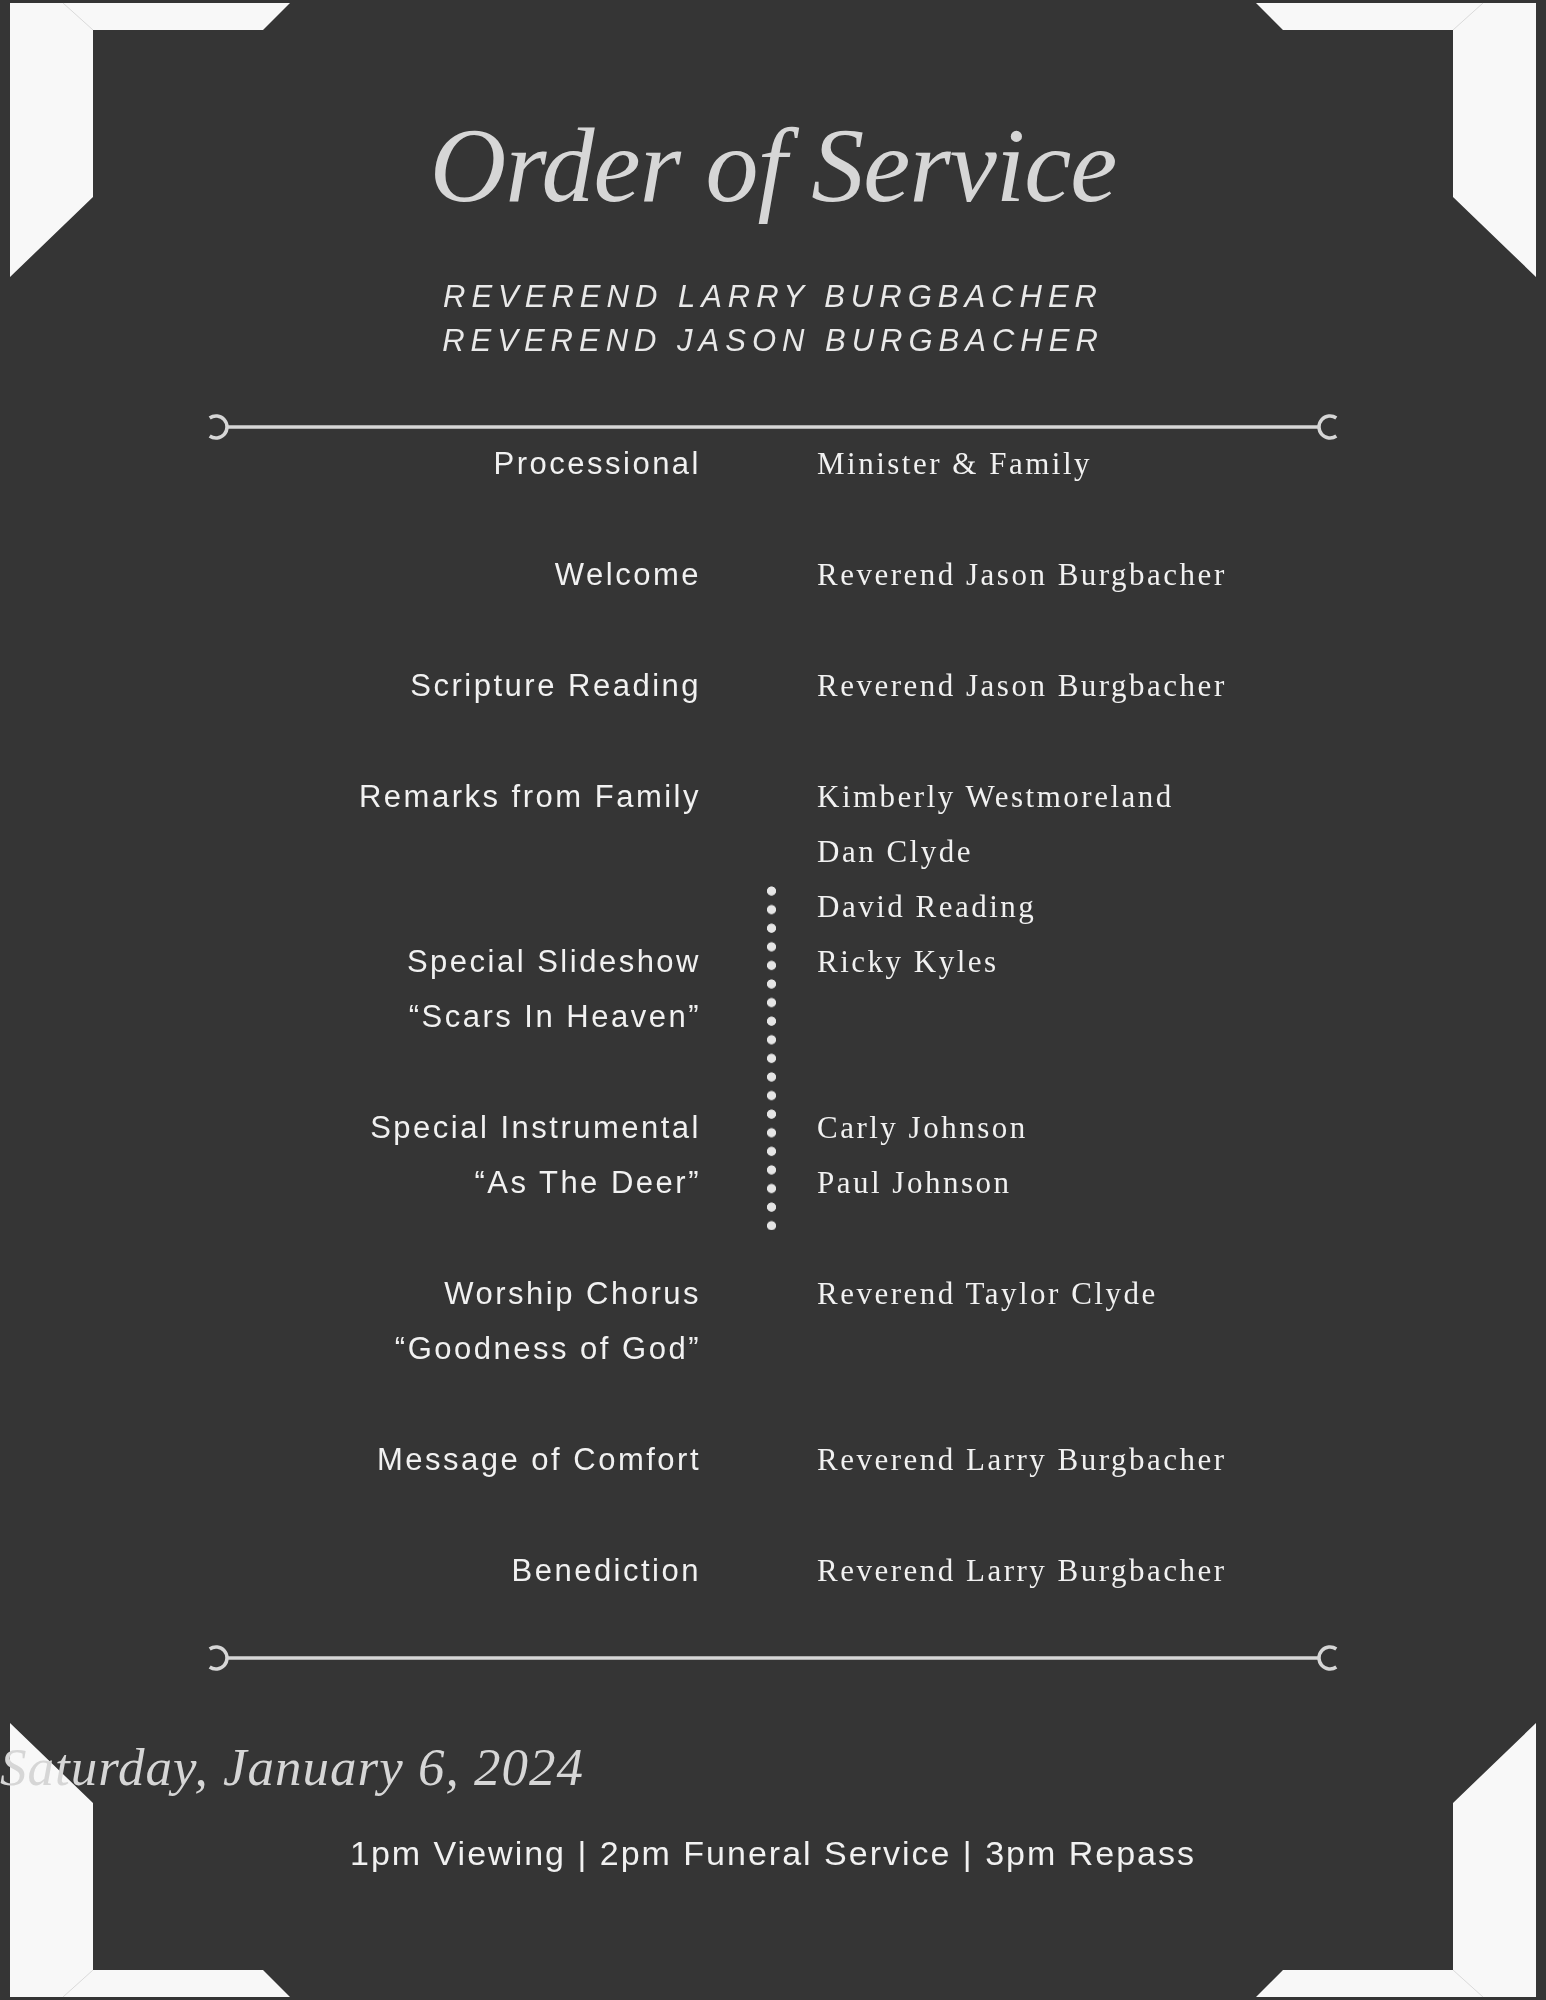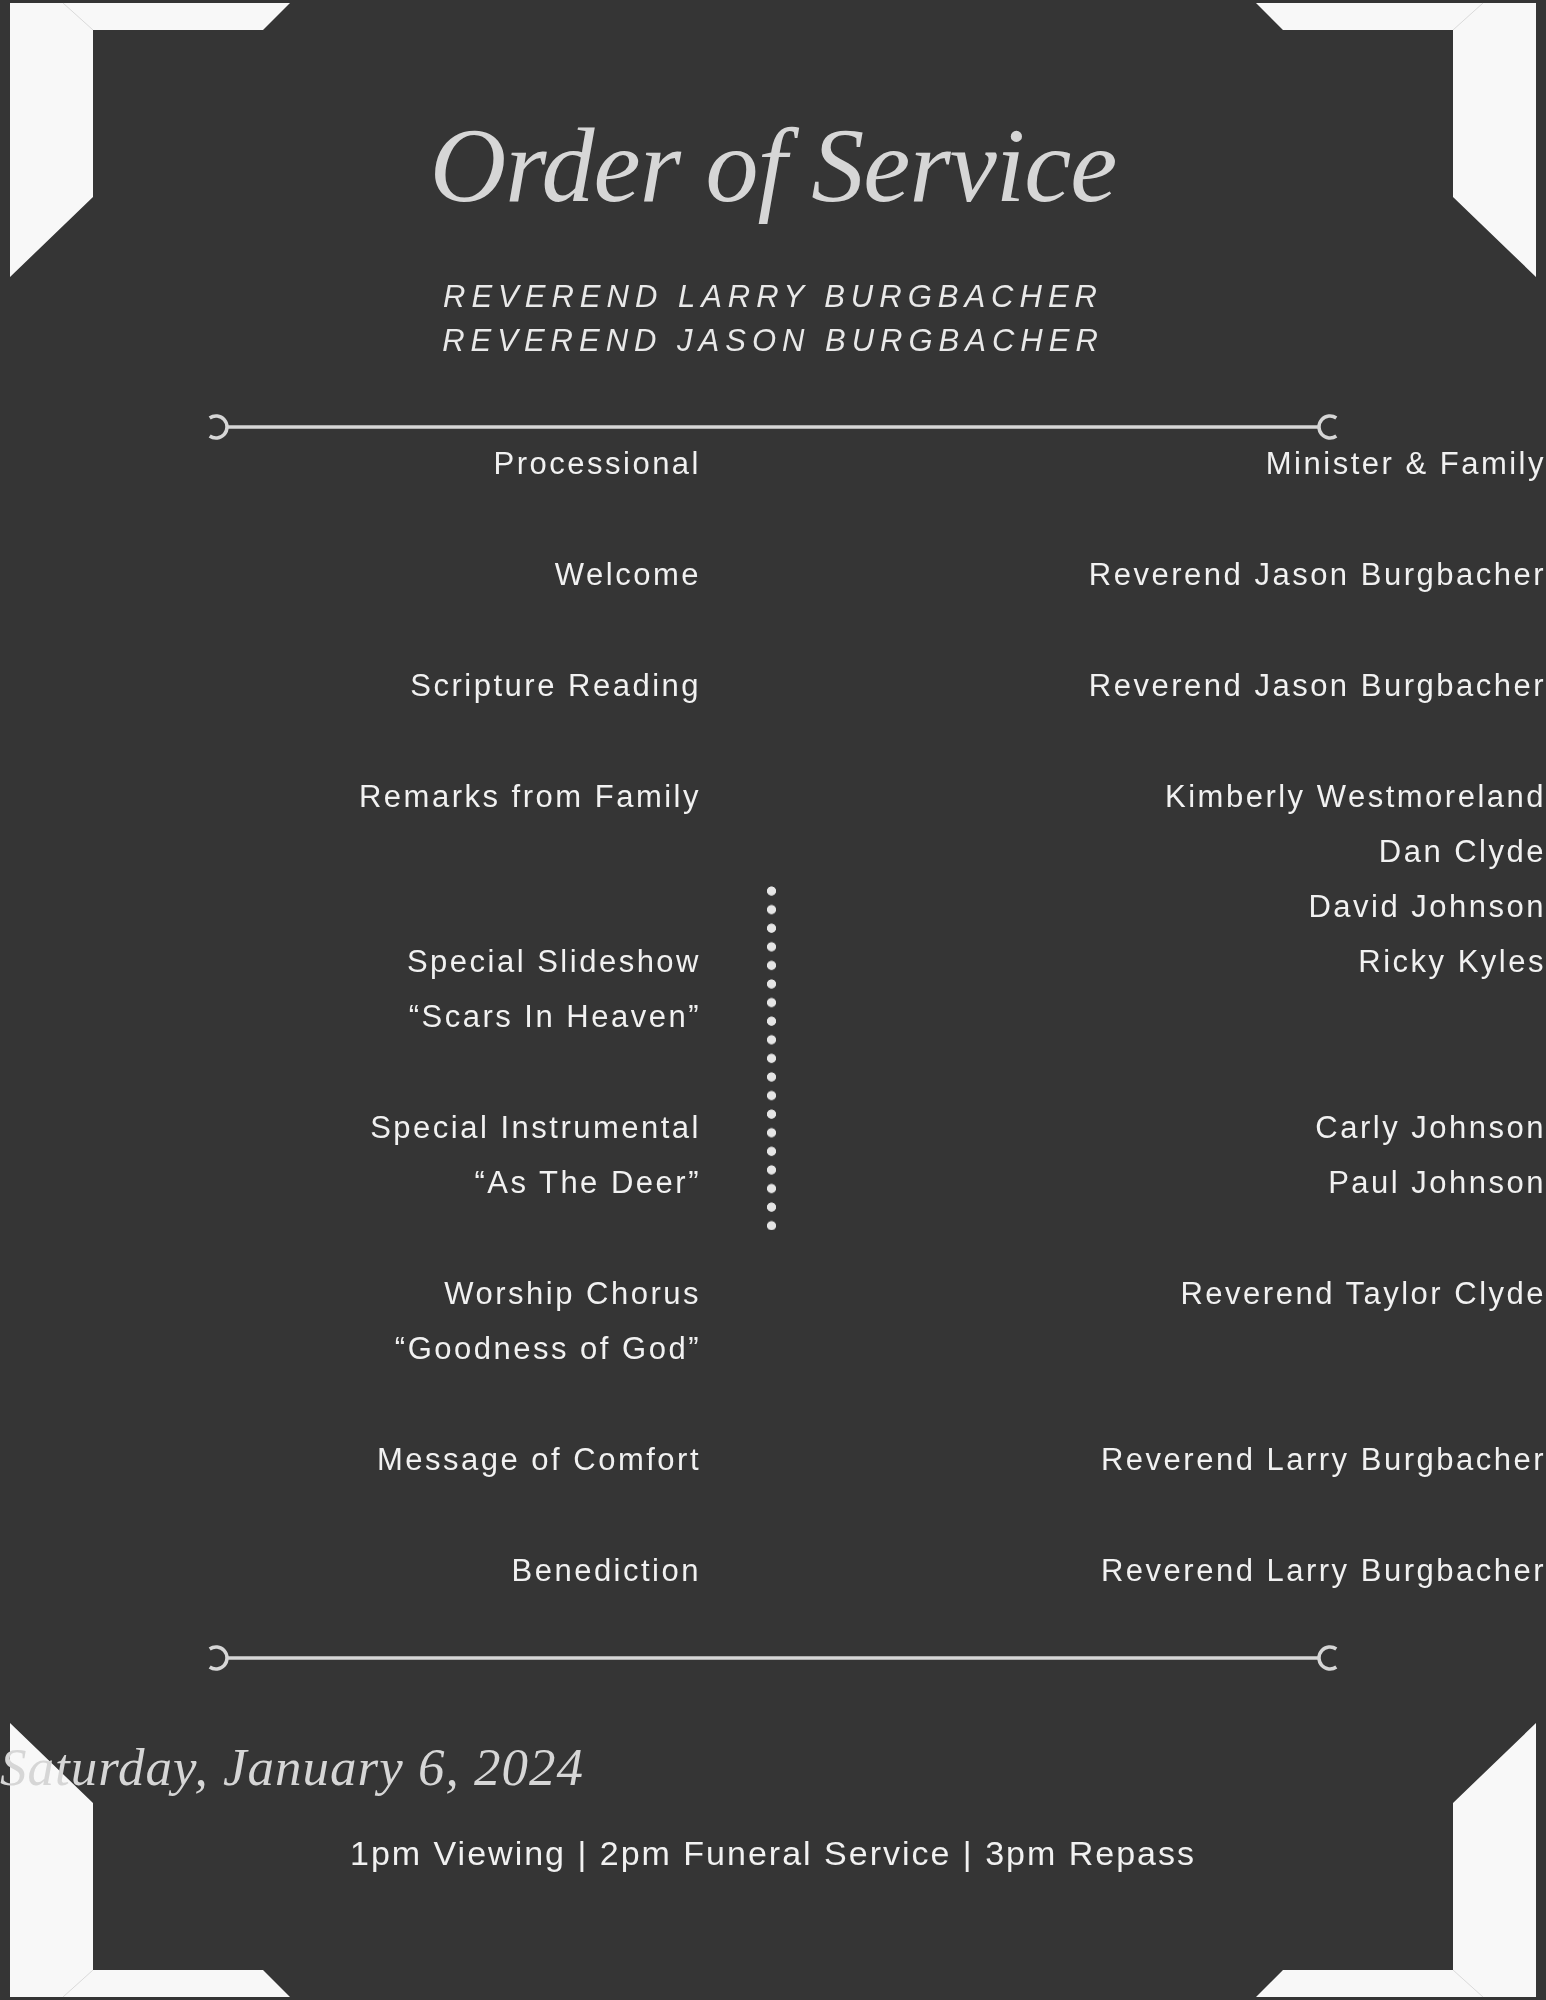--- a/index.html
+++ b/index.html
@@ -18,21 +18,21 @@
   .officiants{position:absolute;top:275px;left:0;width:100%;text-align:center;
          font-style:italic;font-size:31px;line-height:44px;letter-spacing:6px;
          color:var(--subtitle);}
   .divider{position:absolute;left:200px;width:1146px;height:46px;}
   .divider.top{top:404px;} .divider.bottom{top:1635px;}
   .program{position:absolute;top:436px;left:0;width:100%;}
   .program .block{margin-bottom:56px;}
   .program .line{display:grid;grid-template-columns:690px 1fr;column-gap:116px;
          line-height:55px;font-size:31px;letter-spacing:2.5px;color:var(--text);padding-left:11px;}
   .program .l{text-align:right;}
-  .program .r{text-align:right;}
+  .program .r{text-align:left;font-family:Liberation Serif, serif;}
   .dotline{position:absolute;left:767px;top:886px;width:9px;height:344px;
          background-image:radial-gradient(circle at 4.5px 5px,var(--dot) 4.2px,rgba(0,0,0,0) 4.9px);
          background-size:9px 18.6px;background-repeat:repeat-y;}
   .date{position:absolute;top:1735px;left:0;width:100%;
          font-family:"Liberation Serif","DejaVu Serif",serif;font-style:italic;
          font-size:53px;line-height:65px;color:var(--title);letter-spacing:1px;}
   .schedule{position:absolute;top:1833px;left:0;width:100%;text-align:center;
          font-size:34px;line-height:40px;letter-spacing:2px;color:var(--text);}
   svg .frame{fill:var(--corner);}
   svg .seam{stroke:#cfcfcf;stroke-width:1;opacity:.75;}
@@ -90,21 +90,21 @@
         <div class="line">
     <div class="l">Remarks from Family</div>
     <div class="r">Kimberly Westmoreland</div>
   </div>
         <div class="line">
     <div class="l"></div>
     <div class="r">Dan Clyde</div>
   </div>
         <div class="line">
     <div class="l"></div>
-    <div class="r">David Johnson</div>
+    <div class="r">David Reading</div>
   </div>
         <div class="line">
     <div class="l">Special Slideshow</div>
     <div class="r">Ricky Kyles</div>
   </div>
         <div class="line">
     <div class="l">“Scars In Heaven”</div>
     <div class="r"></div>
   </div>
       </div>

